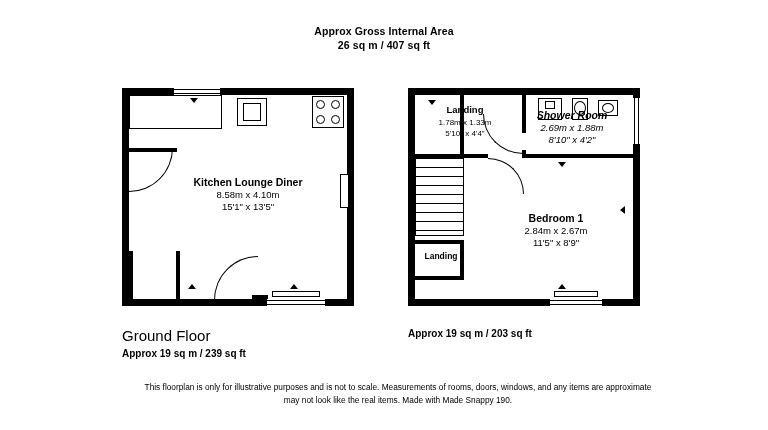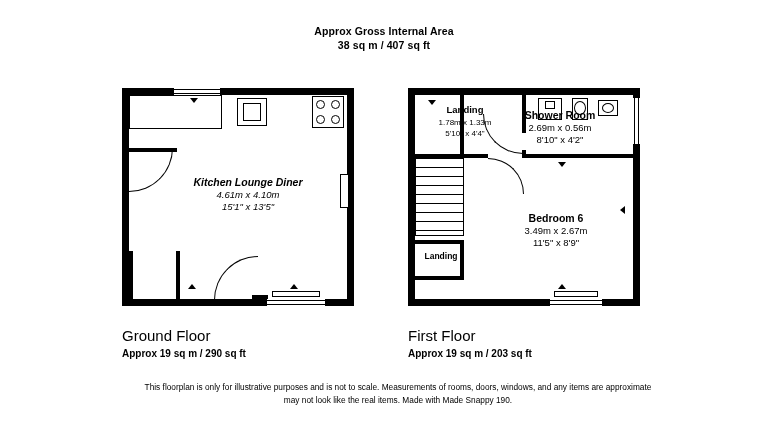--- a/index.html
+++ b/index.html
@@ -139,24 +139,24 @@
     border-right: 5px solid #000;
   }
 </style>
 </head>
 <body>
 
 <div class="page">
 
   <div class="header">
     <div>Approx Gross Internal Area</div>
-    <div>38 sq m / 407 sq ft</div>
-  </div>
-
-  <div class="plan" style="left:122px; top:88px; width:200px; height:218px;font-style:italic;">
+    <div>26 sq m / 407 sq ft</div>
+  </div>
+
+  <div class="plan" style="left:122px; top:88px; width:200px; height:218px;">
 
     <div class="wall" style="left:0; top:0; width:232px; height:7px;"></div>
     <div class="wall" style="left:0; top:0; width:7px; height:218px;"></div>
     <div class="wall" style="left:225px; top:0; width:7px; height:218px;"></div>
     <div class="wall" style="left:0; top:211px; width:232px; height:7px;"></div>
 
     <div class="wall" style="left:7px; top:163px; width:4px; height:48px;"></div>
     <div class="wall" style="left:54px; top:163px; width:4px; height:48px;"></div>
 
     <div class="room-fill" style="left:52px; top:0px; width:46px; height:7px;"></div>
@@ -186,21 +186,21 @@
     <div class="wall" style="left:130px; top:207px; width:16px; height:4px;"></div>
 
     <div class="thin" style="left:218px; top:86px; width:9px; height:34px;"></div>
 
     <div class="tri tri-down" style="left:68px; top:10px;"></div>
     <div class="tri tri-up" style="left:66px; top:196px;"></div>
     <div class="tri tri-up" style="left:168px; top:196px;"></div>
 
     <div class="label" style="left:36px; top:88px; width:180px;">
       <div class="name">Kitchen Lounge Diner</div>
-      <div class="dim">4.61m x 4.10m</div>
+      <div class="dim">8.58m x 4.10m</div>
       <div class="dim">15'1" x 13'5"</div>
     </div>
   </div>
 
   <div class="plan" style="left:408px; top:88px; width:232px; height:218px;">
 
     <div class="wall" style="left:0; top:0; width:232px; height:7px;"></div>
     <div class="wall" style="left:0; top:0; width:7px; height:218px;"></div>
     <div class="wall" style="left:225px; top:0; width:7px; height:218px;"></div>
     <div class="wall" style="left:0; top:211px; width:232px; height:7px;"></div>
@@ -250,44 +250,43 @@
     <div class="tri tri-left" style="left:212px; top:118px;"></div>
     <div class="tri tri-up" style="left:150px; top:196px;"></div>
     <div class="tri tri-down" style="left:20px; top:12px;"></div>
 
     <div class="label small" style="left:5px; top:16px; width:104px;">
       <div class="name" style="font-size:9.5px;">Landing</div>
       <div class="dim">1.78m x 1.33m</div>
       <div class="dim">5'10" x 4'4"</div>
     </div>
 
-    <div class="label" style="left:96px; top:21px; width:112px;">
+    <div class="label" style="left:108px; top:21px; width:112px;font-style:italic;">
       <div class="name">Shower Room</div>
-      <div class="dim">2.69m x 0.56m</div>
+      <div class="dim">2.69m x 1.88m</div>
       <div class="dim">8'10" x 4'2"</div>
     </div>
 
     <div class="label" style="left:78px; top:124px; width:140px;">
-      <div class="name">Bedroom 6</div>
-      <div class="dim">3.49m x 2.67m</div>
+      <div class="name">Bedroom 1</div>
+      <div class="dim">2.84m x 2.67m</div>
       <div class="dim">11'5" x 8'9"</div>
     </div>
 
     <div class="label small" style="left:2px; top:162px; width:62px;">
       <div class="name" style="font-size:8.5px;">Landing</div>
     </div>
   </div>
 
   <div class="caption" style="left:122px; top:326px; width:280px;">
     <div class="floor-title">Ground Floor</div>
-    <div class="floor-area">Approx 19 sq m / 290 sq ft</div>
+    <div class="floor-area">Approx 19 sq m / 239 sq ft</div>
   </div>
 
   <div class="caption" style="left:408px; top:326px; width:280px;">
-    <div class="floor-title">First Floor</div>
     <div class="floor-area">Approx 19 sq m / 203 sq ft</div>
   </div>
 
   <div class="disclaimer">
     <div>This floorplan is only for illustrative purposes and is not to scale. Measurements of rooms, doors, windows, and any items are approximate</div>
     <div>may not look like the real items. Made with Made Snappy 190.</div>
   </div>
 
 </div>
 

